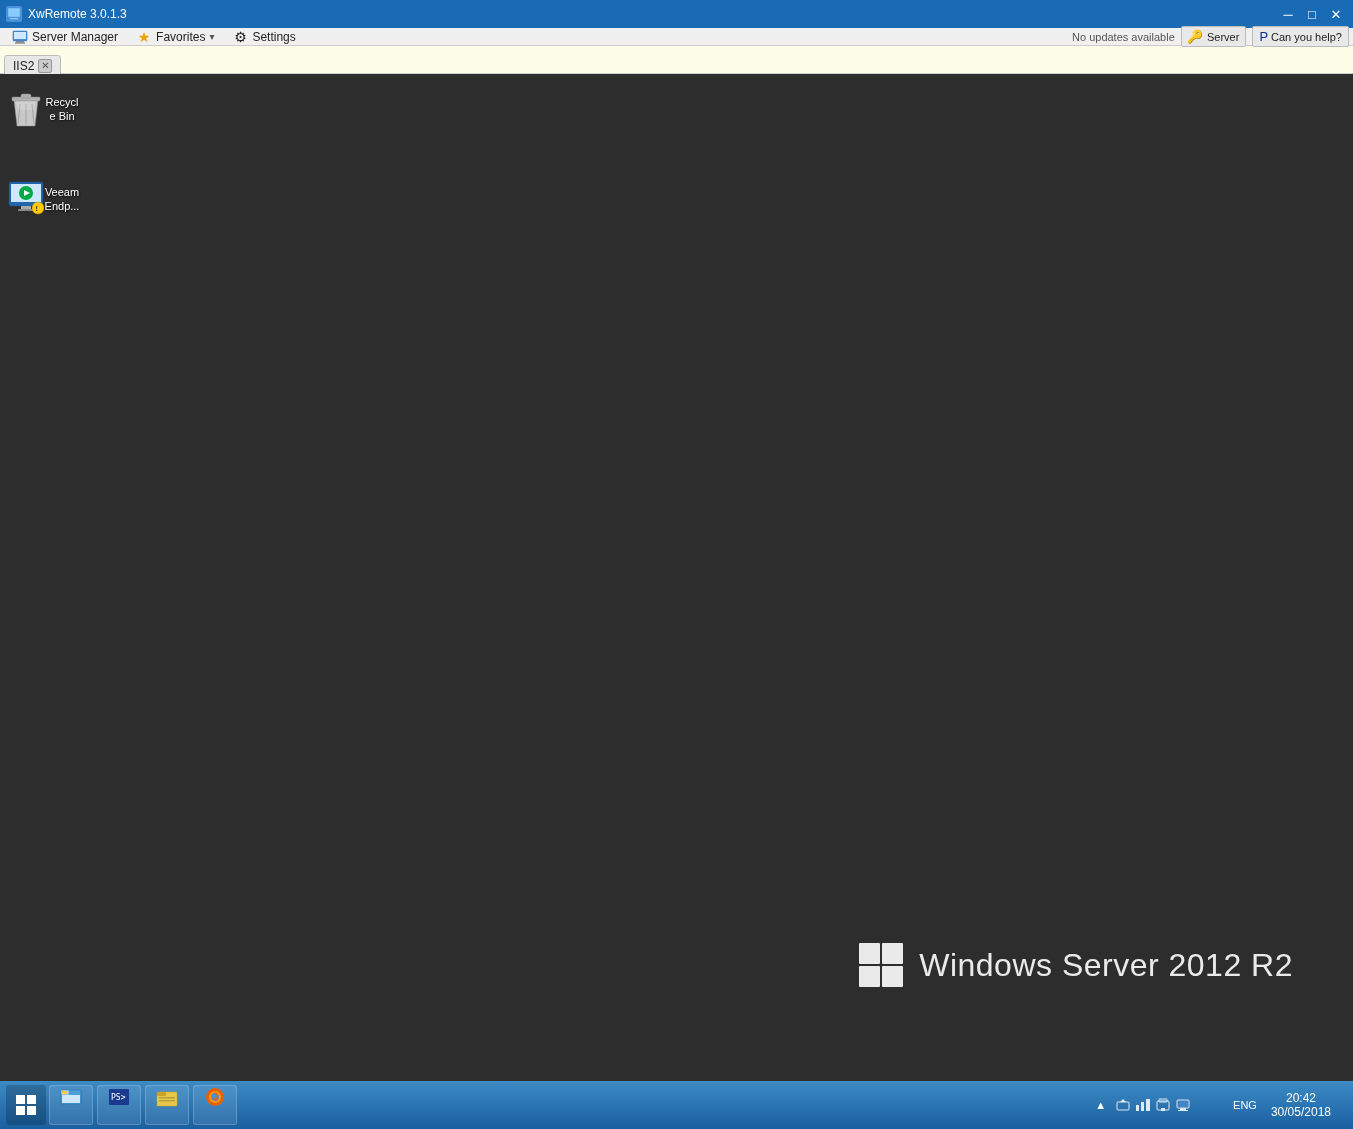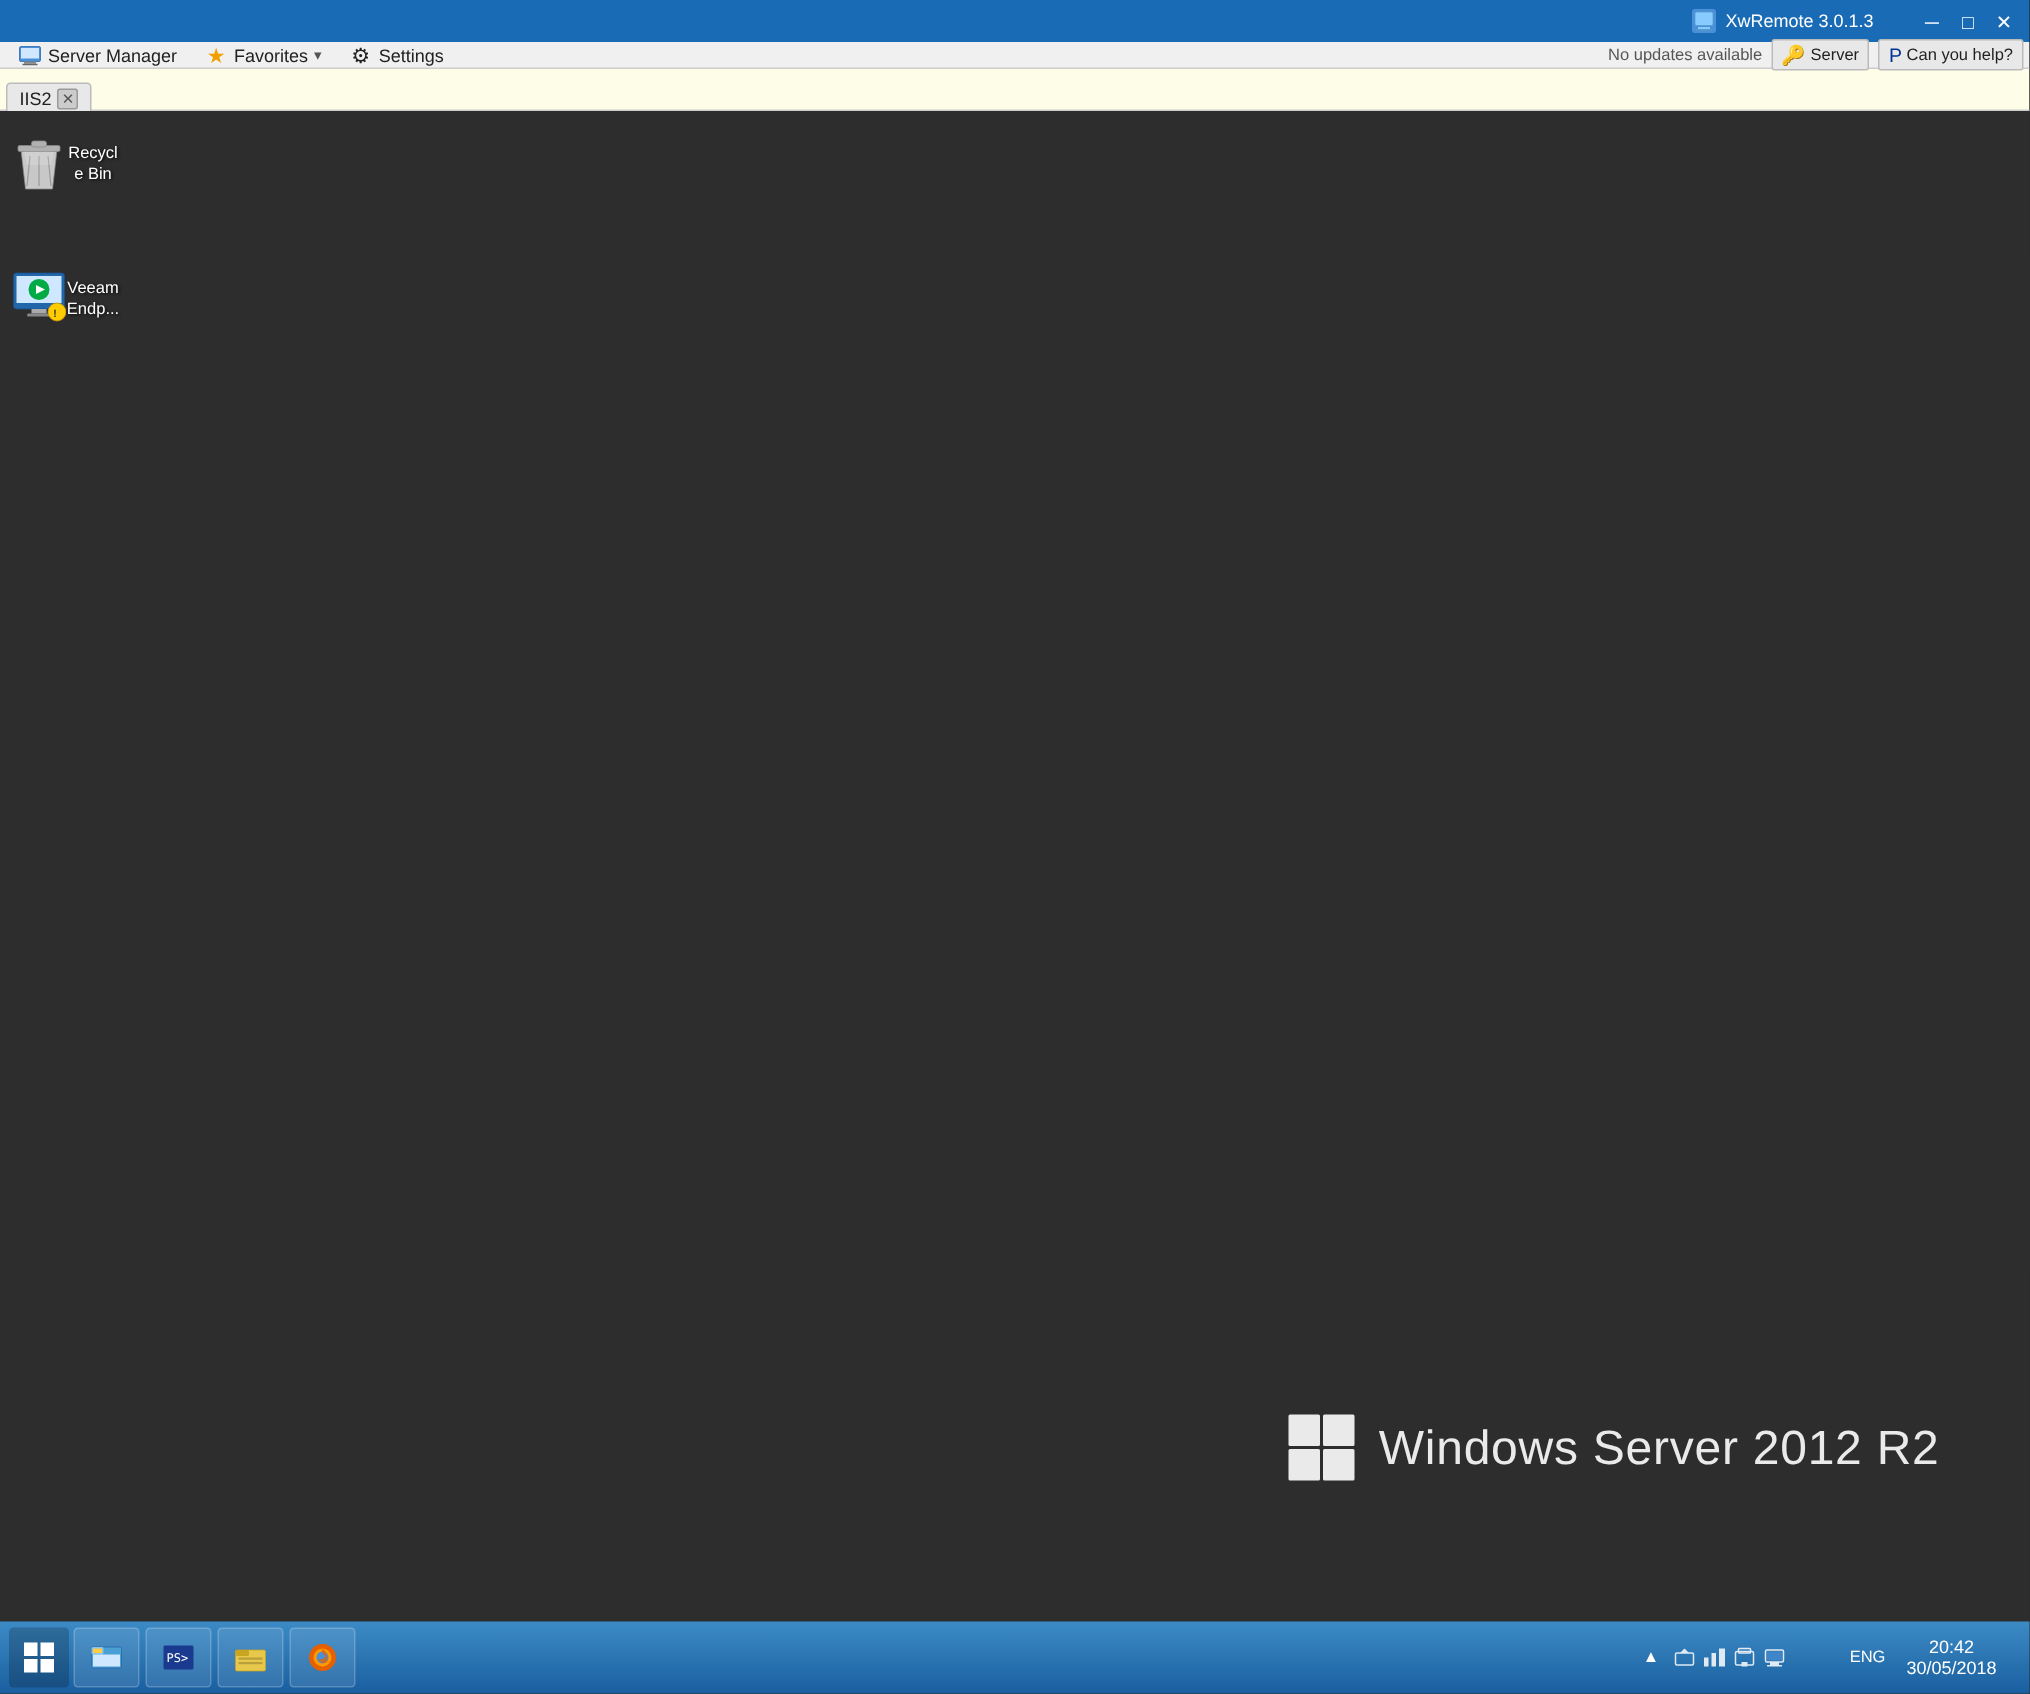--- a/index.html
+++ b/index.html
@@ -4,21 +4,21 @@
   <style>
     * { margin: 0; padding: 0; box-sizing: border-box; }
     body { width: 1353px; height: 1129px; overflow: hidden; font-family: 'Segoe UI', Arial, sans-serif; background: #2d2d2d; }
 
     
     .title-bar {
       background: #1a6bb5;
       height: 28px;
       display: flex;
       align-items: center;
-      justify-content: flex-end;
+      justify-content: space-between;
       padding: 0 6px;
       color: white;
       font-size: 12px;
       user-select: none;
       gap: 28px;
     }
     .title-bar-left {
       display: flex;
       align-items: center;
       gap: 6px;
@@ -200,21 +200,21 @@
       display: flex; align-items: center; justify-content: center;
       cursor: pointer;
       color: white;
       font-size: 20px;
     }
     .taskbar-btn {
       width: 44px; height: 40px;
       background: rgba(255,255,255,0.1);
       border: 1px solid rgba(255,255,255,0.2);
       border-radius: 3px;
-      display: flex; align-items: center; justify-content: center;
+      display: flex; justify-content: center;
       cursor: pointer;
       color: white;
       font-size: 18px;
       margin: 0 1px;
       text-decoration: underline;
     }
     .taskbar-right {
       margin-left: auto;
       display: flex;
       align-items: center;

